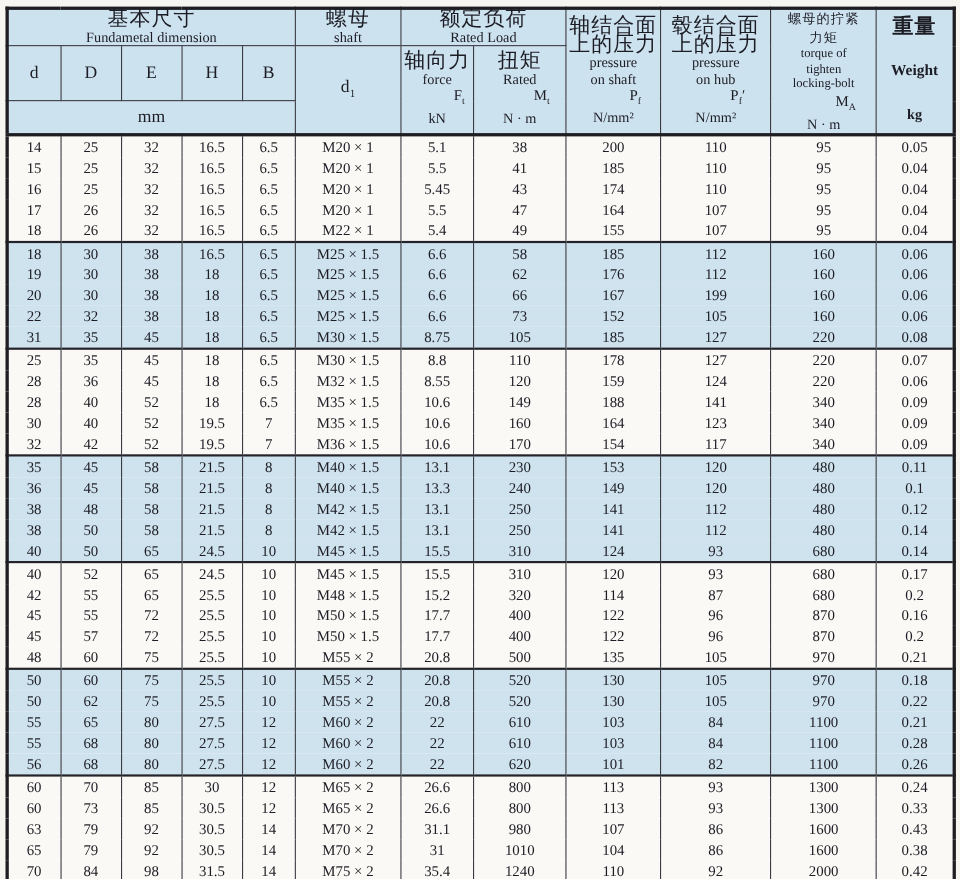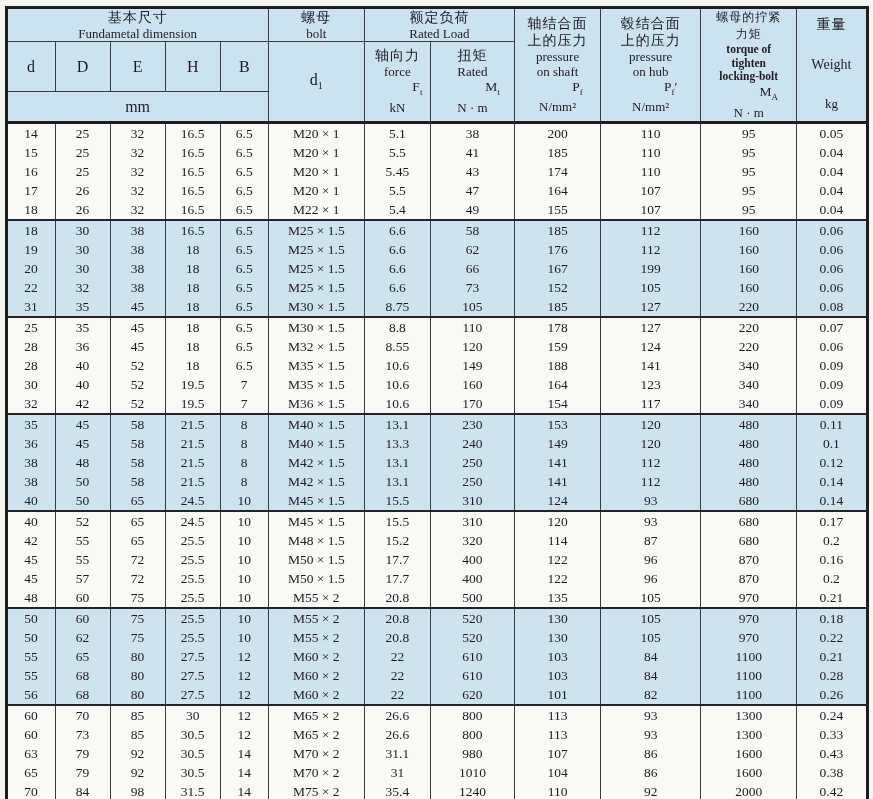--- a/index.html
+++ b/index.html
@@ -29,35 +29,35 @@
   th, td {
     border: 1px solid #3a3a42;
     text-align: center;
     vertical-align: middle;
     padding: 0;
     font-weight: normal;
   }
   thead th { background: #cde2ef; }
   thead { border-bottom: 3px solid #1e1e22; }
 
-  .zh { font-size: 14px; line-height: 17px; letter-spacing: 1px; }
+  .zh { font-size: 19px; line-height: 17px; letter-spacing: 1px; }
   .en { font-size: 13px; line-height: 15px; }
-  .en-sm { font-size: 11.5px; line-height: 13.5px; font-weight: bold; }
+  .en-sm { font-size: 11.5px; line-height: 13.5px; }
   .sym { font-size: 13.5px; line-height: 16px; margin-left: 40px; }
   .sym sub { font-size: 9px; }
   .unit { font-size: 13px; line-height: 16px; }
   .big { font-size: 16px; }
 
   .h-top { height: 33px; }
   .h-mid { height: 47px; }
   .h-unit { height: 31px; }
 
   .vstack { display: flex; flex-direction: column; justify-content: center; align-items: center; }
   .fill3 { height: 112px; }
-  .weight-col { justify-content: space-between; padding: 7px 0 9px 0; box-sizing: border-box; }
+  .weight-col { justify-content: space-between; padding: 7px 0 9px 0; box-sizing: border-box; font-weight: bold; }
 
   tbody td {
     border-top: none;
     border-bottom: none;
     height: 19px;
     font-size: 13.5px;
     line-height: 19px;
     white-space: nowrap;
   }
   tbody tr.shaded td { background: #cfe3ee; }
@@ -83,21 +83,21 @@
         <col class="c-w">
     </colgroup>
     <thead>
       <tr class="h-top">
         <th colspan="5">
           <div class="zh">基本尺寸</div>
           <div class="en">Fundametal dimension</div>
         </th>
         <th rowspan="1">
           <div class="zh">螺母</div>
-          <div class="en">bolt</div>
+          <div class="en">shaft</div>
         </th>
         <th colspan="2">
           <div class="zh">额定负荷</div>
           <div class="en">Rated Load</div>
         </th>
         <th rowspan="3">
           <div class="vstack fill3">
             <div class="zh">轴结合面</div>
             <div class="zh">上的压力</div>
             <div class="en">pressure</div>

